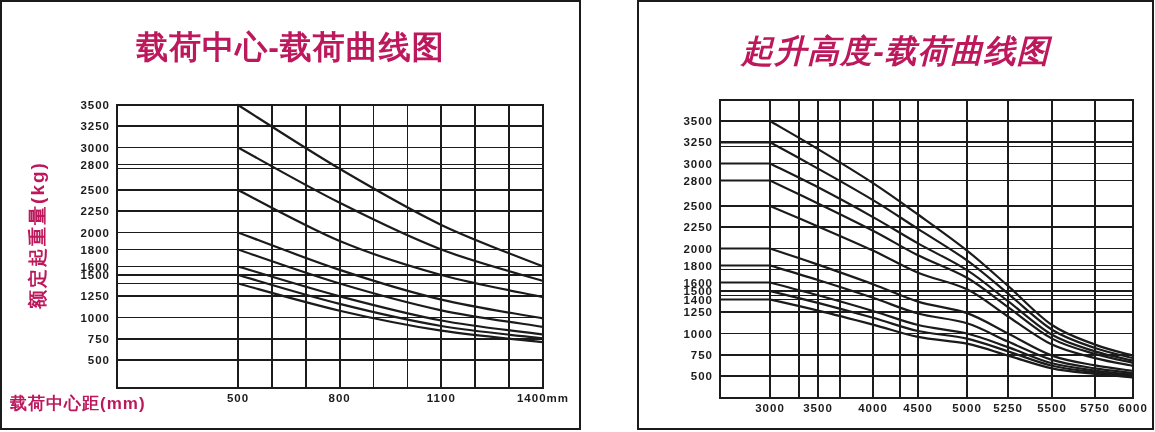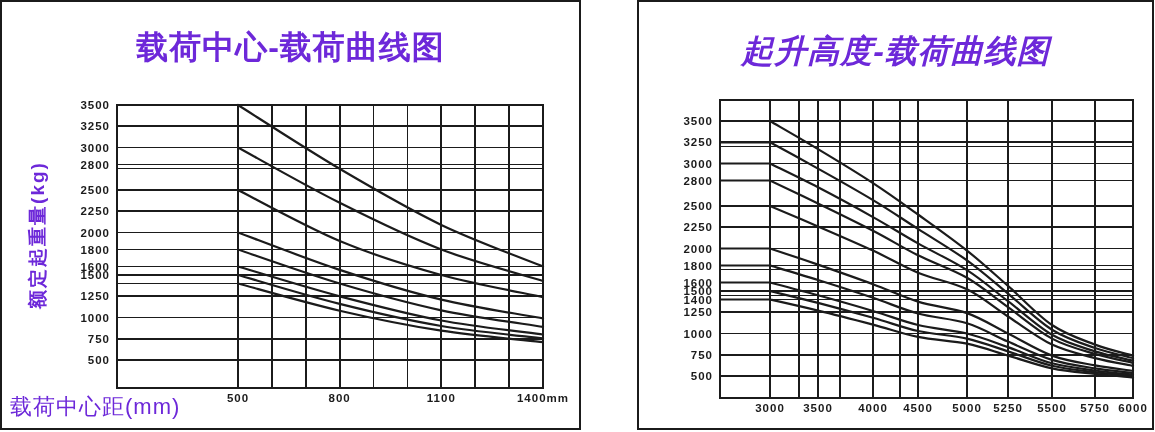--- a/index.html
+++ b/index.html
@@ -1,27 +1,27 @@
 <!DOCTYPE html>
 <html><head>
 <meta charset="utf-8">
 <style>
   html,body{margin:0;padding:0;background:#fff;}
   .canvas{position:relative;width:1155px;height:432px;background:#fff;overflow:hidden;
-          font-family:"Liberation Sans","DejaVu Sans",sans-serif;color:#6d28d9;}
+          font-family:"Liberation Sans","DejaVu Sans",sans-serif;color:#be185d;}
   .panel{position:absolute;top:0;background:#fff;border:2px solid #1b1b1b;height:426px;}
   .panel-left{left:0;width:577px;}
   .panel-right{left:637px;width:513px;font-style:italic;}
   .chart-title{position:absolute;left:0;width:100%;text-align:center;font-weight:700;
                font-size:32px;letter-spacing:1px;white-space:nowrap;}
   .panel-left .chart-title{top:24px;}
   .panel-right .chart-title{top:28px;}
   .ylab{position:absolute;left:36px;top:233px;transform:translate(-50%,-50%) rotate(-90deg);
         white-space:nowrap;font-weight:700;font-size:19px;letter-spacing:2px;}
-  .xlab{position:absolute;left:8px;top:390px;font-weight:400;font-size:22px;letter-spacing:1px;}
+  .xlab{position:absolute;left:8px;top:390px;font-weight:700;font-size:17px;letter-spacing:1px;}
   svg#plots{position:absolute;left:0;top:0;pointer-events:none;}
   .grid{stroke:#1b1b1b;stroke-width:1.7;fill:none;shape-rendering:crispEdges;}
   .grid.thin{stroke-width:1;}
   .frame{fill:none;stroke:#1b1b1b;stroke-width:2.6;shape-rendering:crispEdges;}
   .curve{fill:none;stroke:#1b1b1b;stroke-width:2.2;stroke-linecap:round;}
   text.tick{font:700 11.5px "Liberation Sans","DejaVu Sans",sans-serif;
             fill:#1b1b1b;letter-spacing:1px;}
 </style>
 </head>
 <body>

